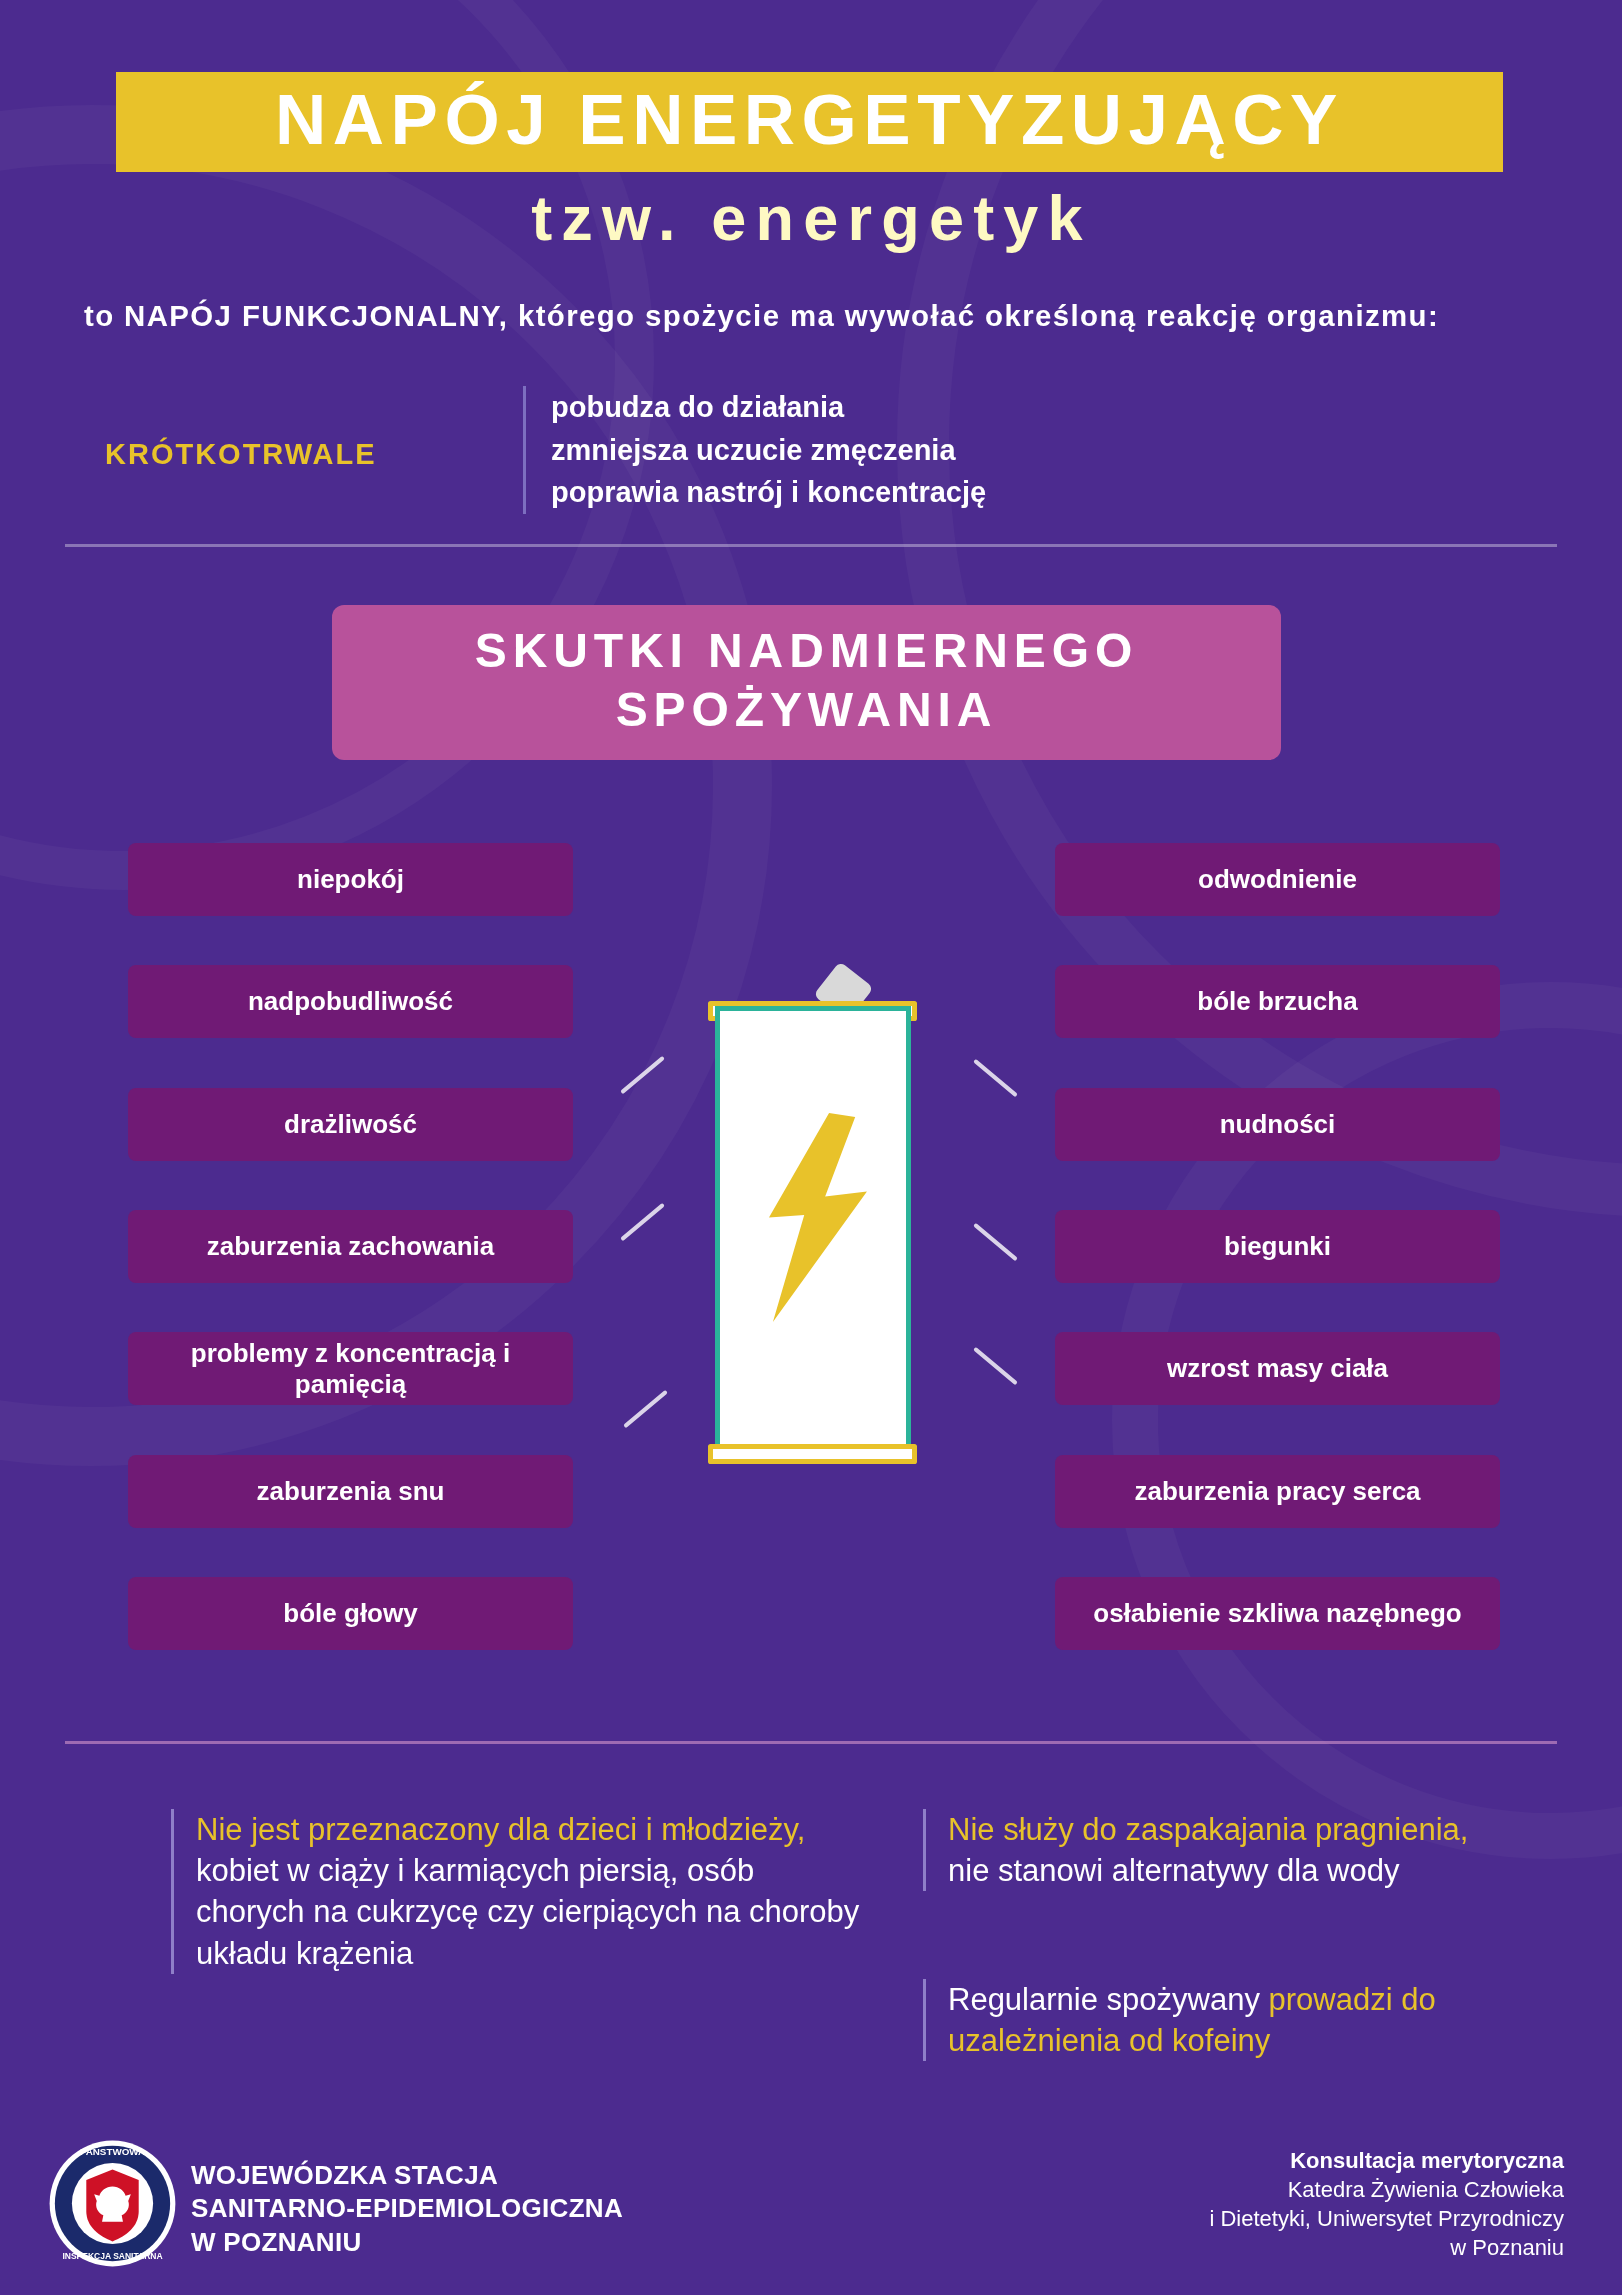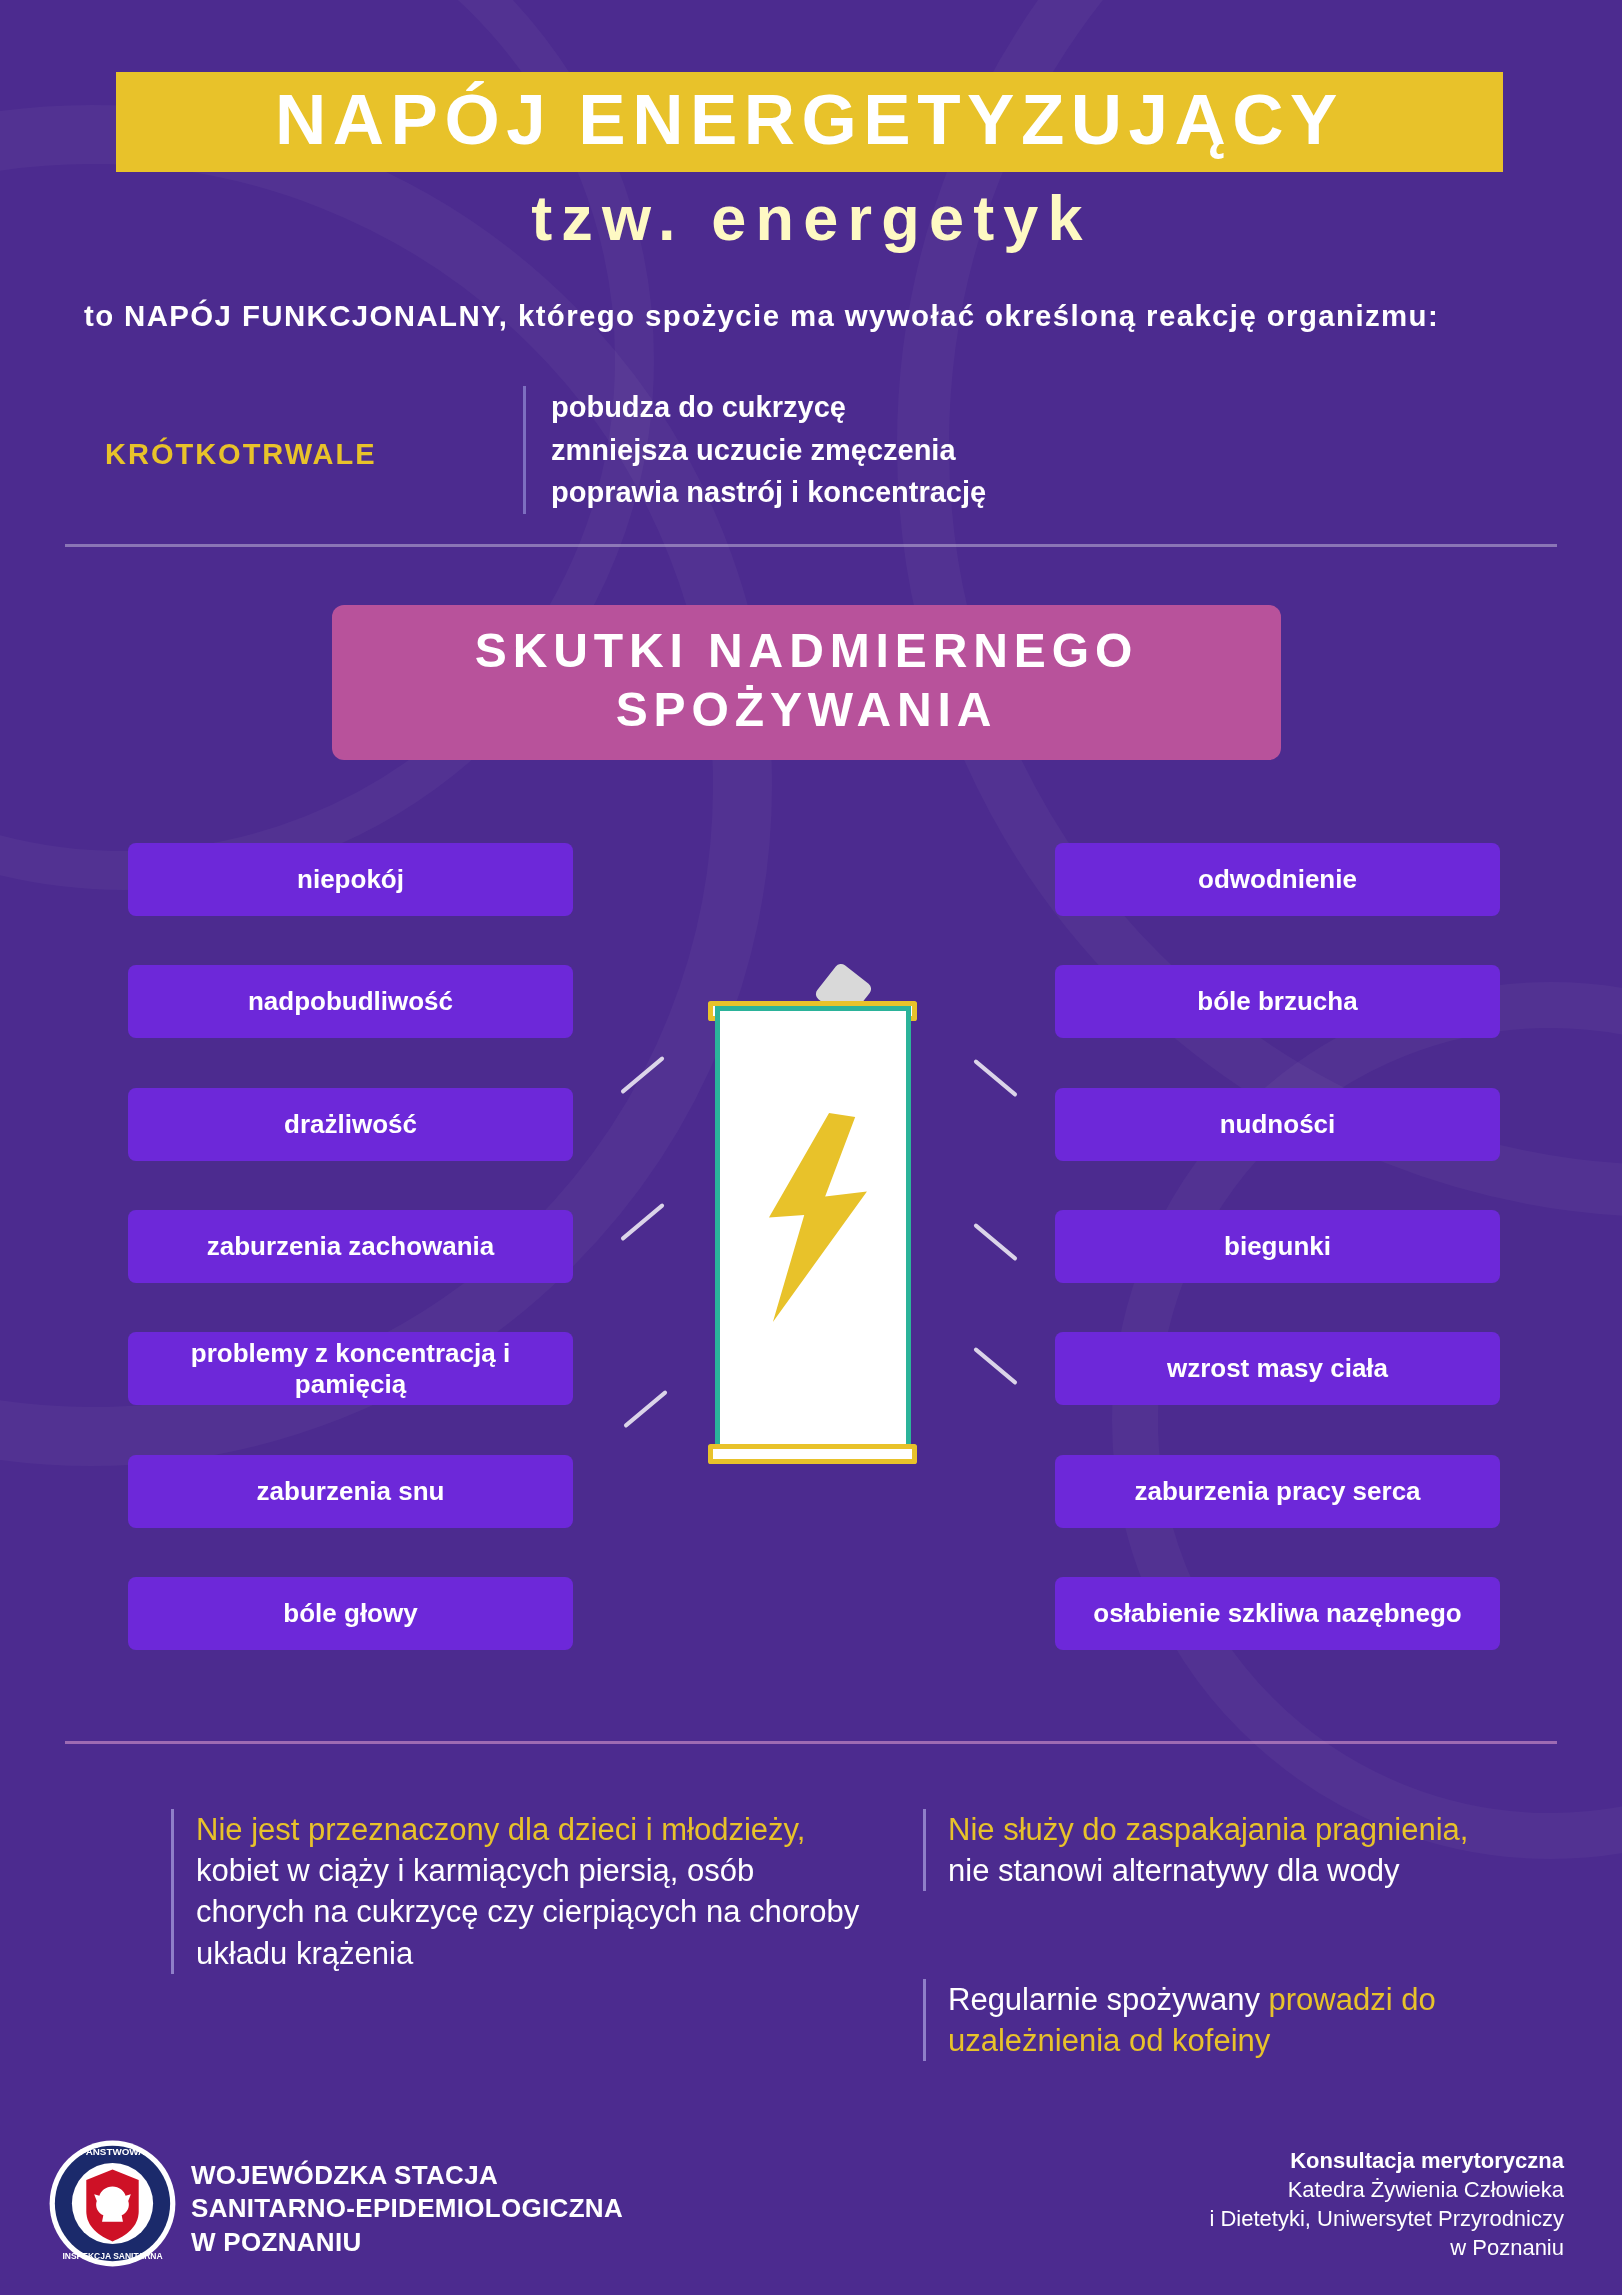--- a/index.html
+++ b/index.html
@@ -127,21 +127,21 @@
     font-size: 48px;
     font-weight: bold;
     letter-spacing: 5.9px;
     line-height: 1.22;
     color: #ffffff;
   }
 
   
   .chip {
     position: absolute;
-    background: #6d28d9;
+    background: #701a75;
     border-radius: 7.9px;
     display: flex;
     align-items: center;
     justify-content: center;
     text-align: center;
     font-size: 26px;
     font-weight: bold;
     color: #ffffff;
     line-height: 1.16;
     box-sizing: border-box;
@@ -252,21 +252,21 @@
 
   <div class="inner">
 
     <div class="title-bar">
       <div class="t">NAPÓJ ENERGETYZUJĄCY</div>
     </div>
     <div class="subtitle">tzw. energetyk</div>
     <div class="intro">to NAPÓJ FUNKCJONALNY, którego spożycie ma wywołać określoną reakcję organizmu:</div>
     <div class="short-label">KRÓTKOTRWALE</div>
     <div class="effects-list">
-      <div>pobudza do cukrzycę</div>
+      <div>pobudza do działania</div>
       <div>zmniejsza uczucie zmęczenia</div>
       <div>poprawia nastrój i koncentrację</div>
     </div>
 
     <div class="rule r1"></div>
 
     <div class="banner">
       <div class="b">SKUTKI NADMIERNEGO</div>
       <div class="b">SPOŻYWANIA</div>
     </div>

